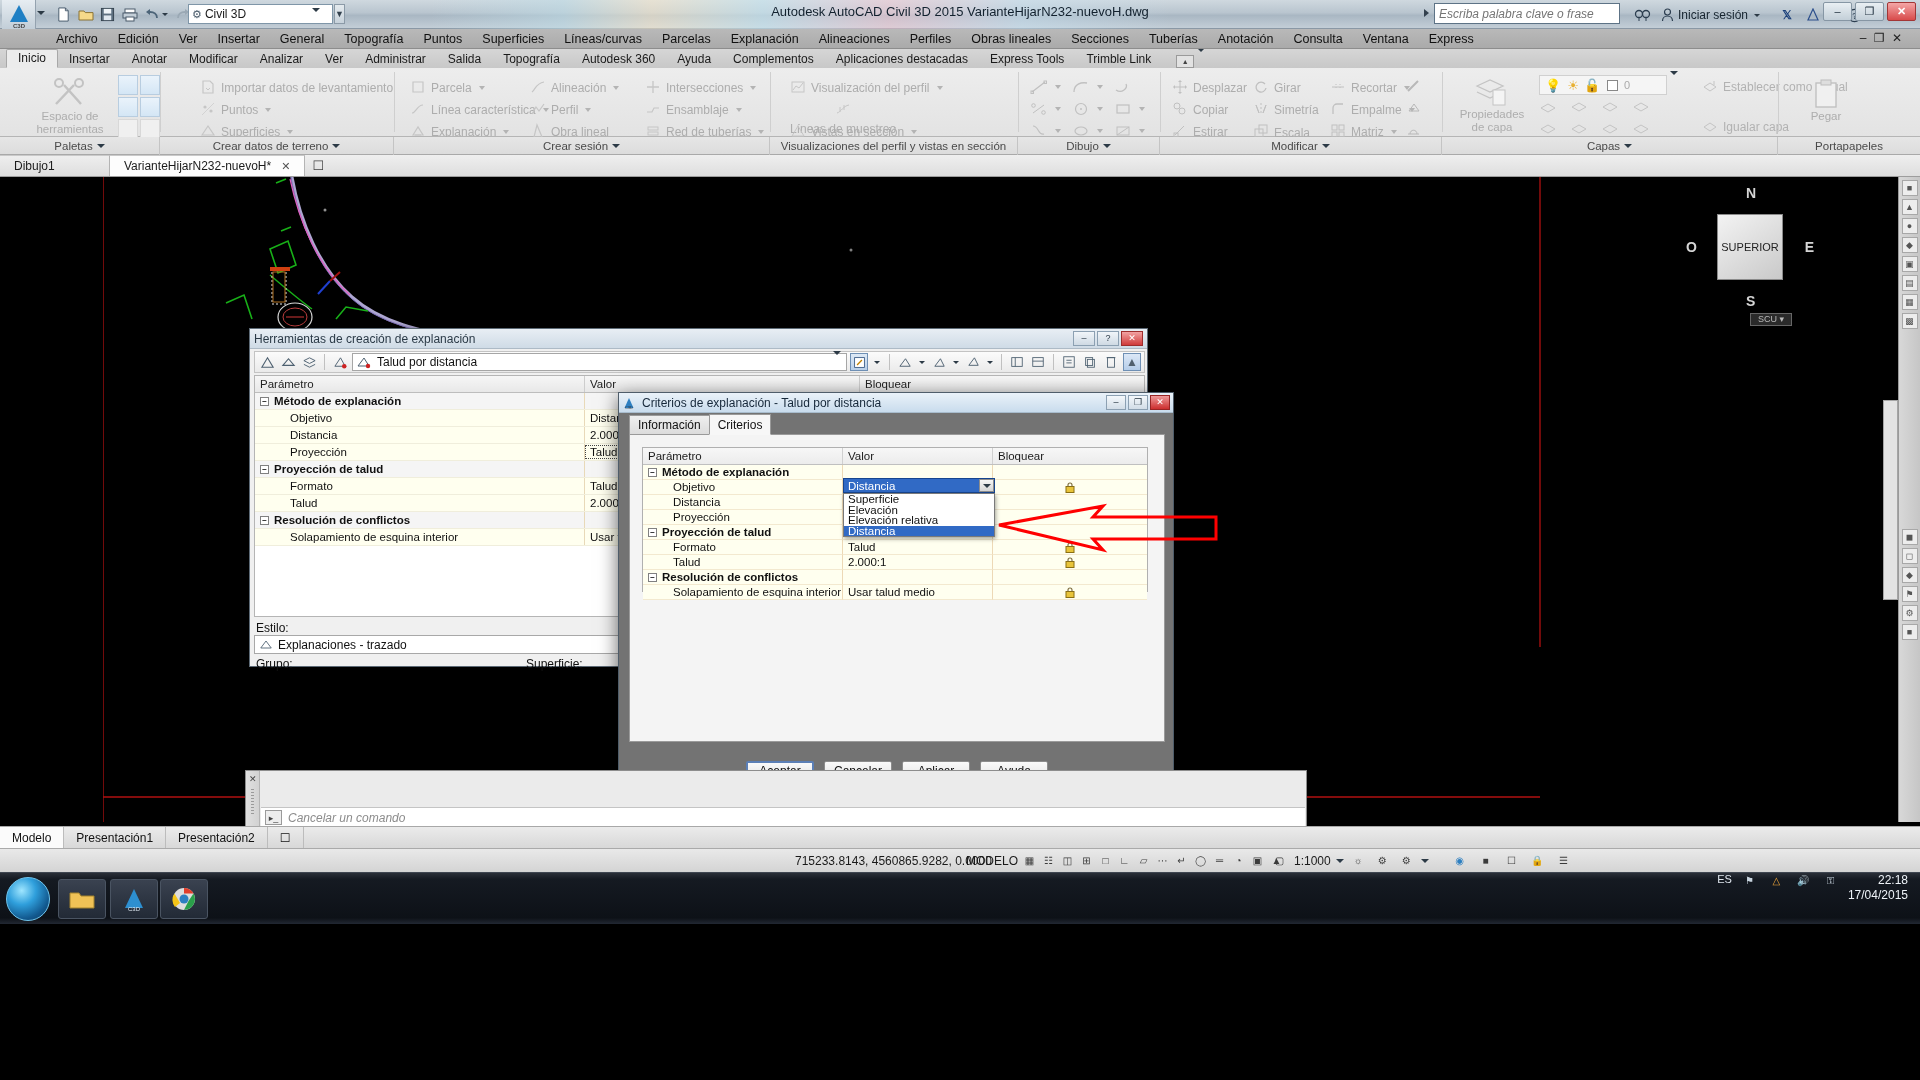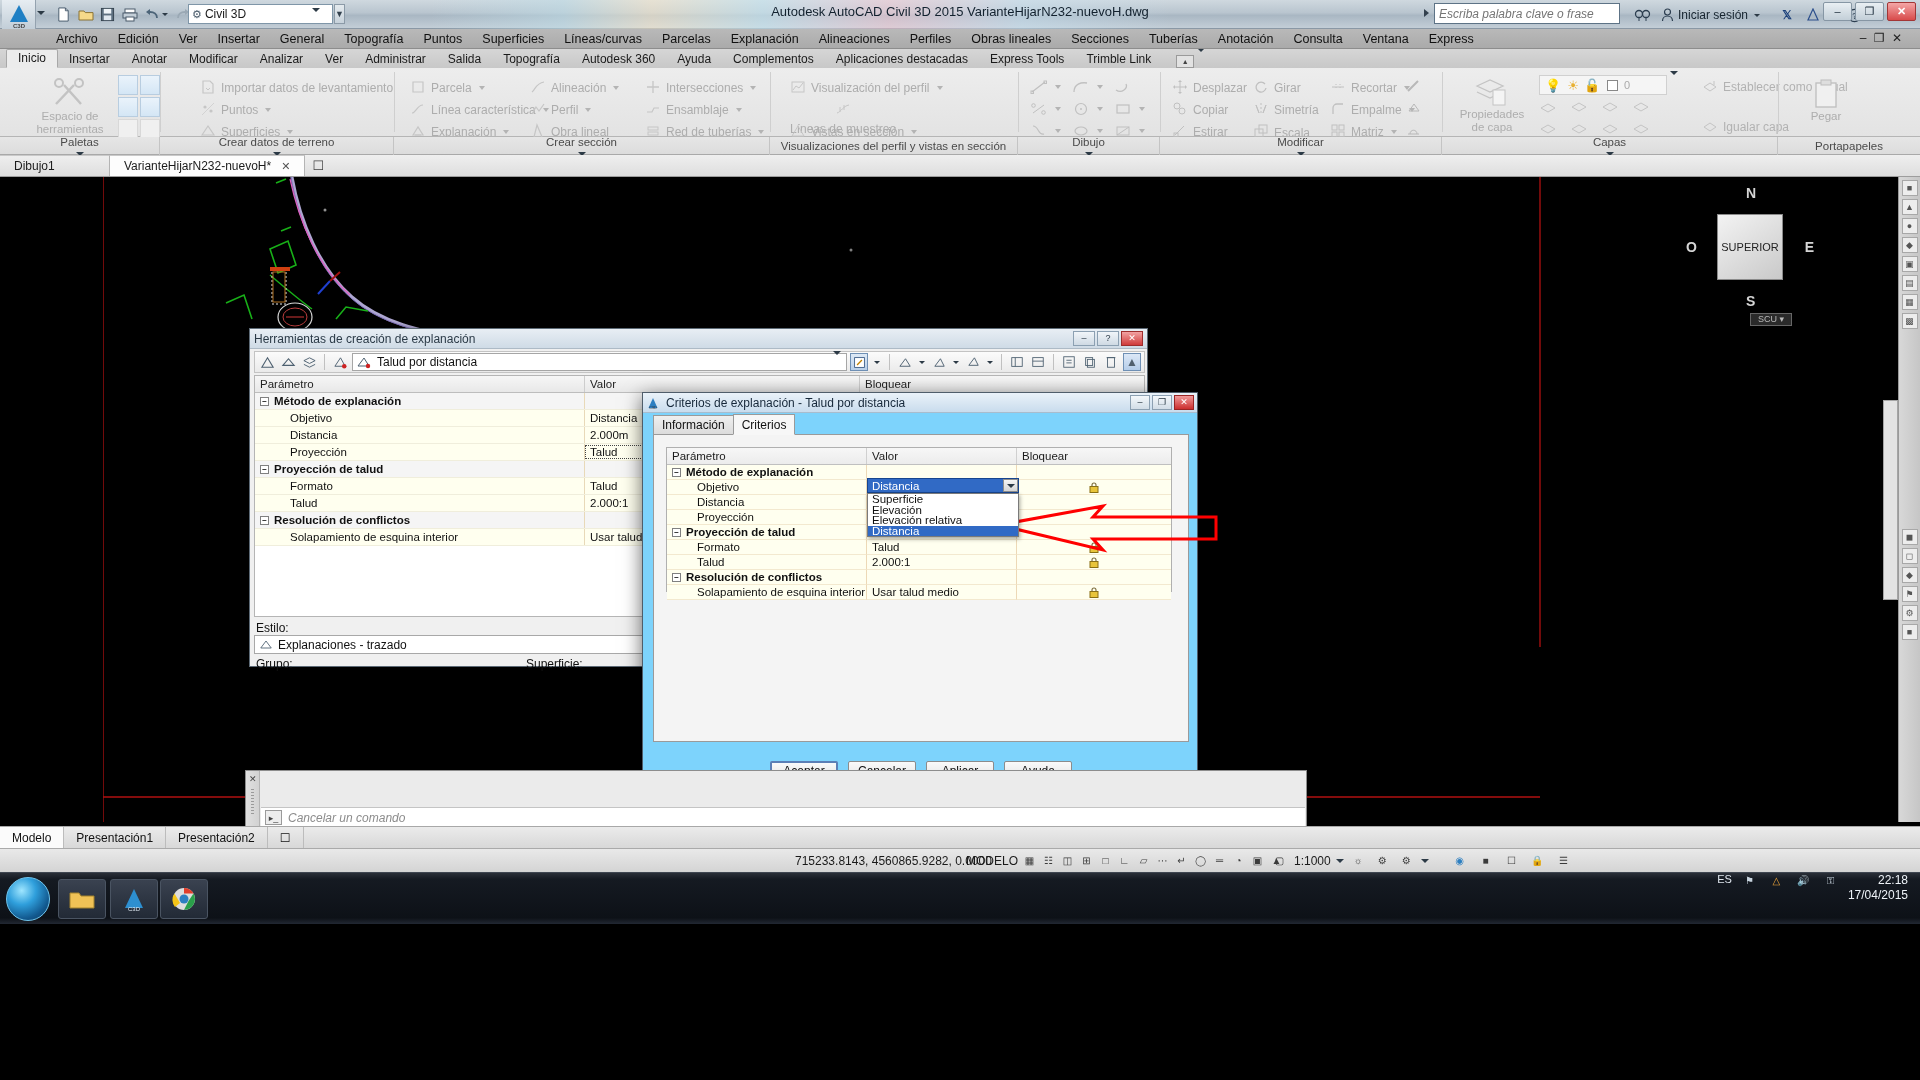--- a/index.html
+++ b/index.html
@@ -109,21 +109,20 @@
   }
   #ribbonlabels {
     position:absolute; left:0; top:137px; width:1920px; height:18px;
     background:linear-gradient(to bottom,#e6e6e6,#dcdcdc);
     border-bottom:1px solid #a9a9a9;
   }
   .panel-label {
     position:absolute; top:0; height:18px; font-size:11.5px; color:#4a4a4a;
     display:flex; align-items:center; justify-content:center; gap:4px;
     border-right:1px solid #c4c4c4;
-    flex-direction:column;
   }
   .panel-sep { position:absolute; top:4px; width:1px; height:60px; background:#cfcfcf; }
   .ritem {
     position:absolute; display:flex; align-items:center; gap:4px;
     font-size:12px; color:#adadad; white-space:nowrap;
   }
   .ricon { width:17px;height:17px; position:relative; flex:none; }
   .ricon svg { display:block; }
   .rcaret { width:0;height:0;border-left:3.5px solid transparent;border-right:3.5px solid transparent;border-top:4px solid #b4b4b4; margin-left:3px;}
   .bigbtn { position:absolute; display:flex; flex-direction:column; align-items:center; font-size:11.5px; color:#adadad; text-align:center; line-height:13px;}
@@ -233,23 +232,22 @@
   #bStyle {
     position:absolute; left:4px; top:306px; width:891px; height:19px;
     background:#fff; border:1px solid #a8a8a8; display:flex; align-items:center; gap:5px; padding-left:4px; font-size:12px; color:#111;
   }
   #bGroupLbl { position:absolute; left:6px; top:328px; font-size:12px; color:#111; }
   #bSurfLbl  { position:absolute; left:276px; top:328px; font-size:12px; color:#111; }
 
   
   #dlgFront {
     position:absolute; left:618px; top:392px; width:556px; height:398px;
-    background:#7dd3fc; border:1px solid #4f5d6a;
+    background:#737373; border:1px solid #4f5d6a;
     box-shadow:0 5px 18px rgba(0,0,0,.6);
-    margin-left:24px;
   }
   #fcap {
     height:20px; background:linear-gradient(to bottom,#eaf2f9,#c9dced);
     border-bottom:1px solid #a8bccd;
     display:flex; align-items:center; padding:0 3px; font-size:12px; color:#16283a;
   }
   #fcap .ico { width:14px;height:14px; margin-right:6px; position:relative; display:inline-block;}
   #fcap .capbtns { margin-left:auto; display:flex; gap:2px; }
   #fcap .capbtns div {
     width:20px;height:15px; border:1px solid #8ca0b2; background:linear-gradient(to bottom,#f4f8fb,#d2dde7);
@@ -921,21 +919,21 @@
 <div id="ribbonlabels">
   <div class="panel-label" style="left:0px; width:160px;">
     <span>Paletas</span>
       <span class="caret-dn"></span>
   </div>
   <div class="panel-label" style="left:160px; width:234px;">
     <span>Crear datos de terreno</span>
       <span class="caret-dn"></span>
   </div>
   <div class="panel-label" style="left:394px; width:376px;">
-    <span>Crear sección</span>
+    <span>Crear sesión</span>
       <span class="caret-dn"></span>
   </div>
   <div class="panel-label" style="left:770px; width:248px;">
     <span>Visualizaciones del perfil y vistas en sección</span>
   </div>
   <div class="panel-label" style="left:1018px; width:142px;">
     <span>Dibujo</span>
       <span class="caret-dn"></span>
   </div>
   <div class="panel-label" style="left:1160px; width:282px;">

